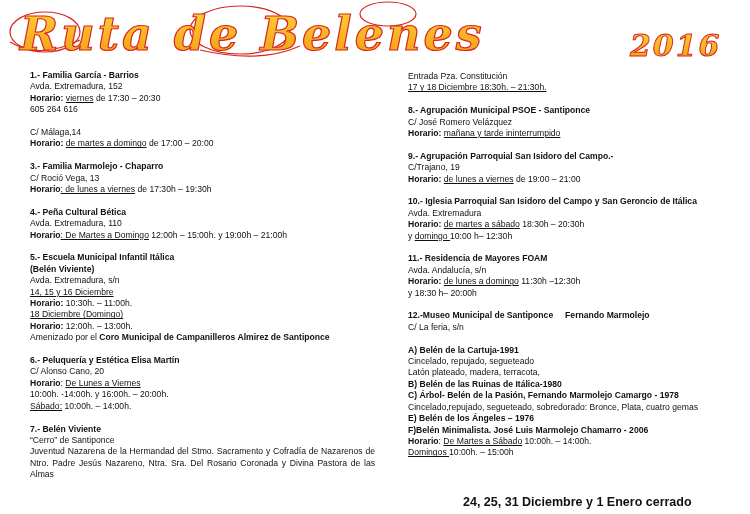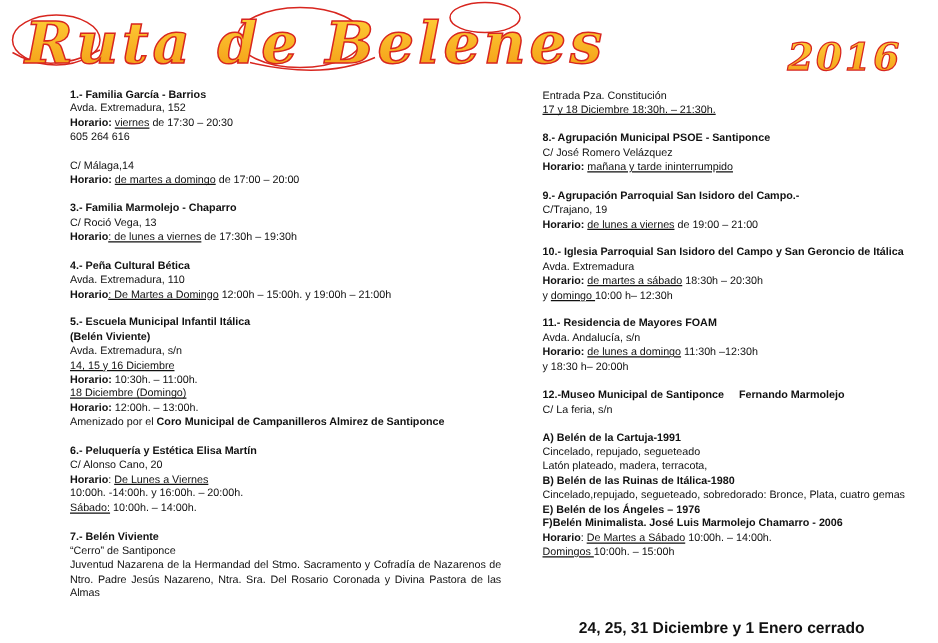--- a/index.html
+++ b/index.html
@@ -1,20 +1,20 @@
 <!DOCTYPE html>
 <html><head>
 <meta charset="utf-8">
 <style>
   html, body { margin:0; padding:0; background:#fff; }
   body { width:750px; height:514px; position:relative; overflow:hidden;
          font-family:"Liberation Sans", sans-serif; color:#111; }
   .title { position:absolute; left:0; top:0; width:660px; height:66px; }
   .title svg { display:block; }
-  .col { position:absolute; font-size:8.6px; line-height:11.4px;margin-left:26px; }
+  .col { position:absolute; font-size:8.6px; line-height:11.4px; }
   .col-left { left:30px; top:70px; width:345px; }
   .col-right { left:408px; top:71px; width:340px; }
   .line { white-space:nowrap; min-height:11.4px; }
   .gap { height:11.4px; }
   b { font-weight:bold; }
   u { text-decoration:underline; }
   .just { white-space:normal; text-align:justify; width:345px; }
   .closed { position:absolute; left:463px; top:495px; font-size:12.5px; font-weight:bold;
             white-space:nowrap; }
 </style>
@@ -125,20 +125,21 @@
   </div>
   <div class="gap"></div>
   <div>
     <div class="line" style="white-space:pre"><b>12.-Museo Municipal de Santiponce     Fernando Marmolejo</b></div>
     <div class="line">C/ La feria, s/n</div>
     <div class="gap"></div>
     <div class="line"><b>A) Belén de la  Cartuja-1991</b></div>
     <div class="line">Cincelado, repujado, segueteado</div>
     <div class="line">Latón plateado, madera, terracota,</div>
     <div class="line"><b>B) Belén de las Ruinas de Itálica-1980</b></div>
+    <div class="line"><b>C) Árbol- Belén de la Pasión, Fernando Marmolejo Camargo - 1978</b></div>
     <div class="line">Cincelado,repujado, segueteado, sobredorado: Bronce, Plata, cuatro gemas</div>
     <div class="line"><b>E) Belén de los Ángeles – 1976</b></div>
     <div class="line"><b>F)Belén Minimalista. José Luis Marmolejo Chamarro - 2006</b></div>
     <div class="line"><b>Horario</b><span>: </span><u>De Martes a Sábado</u><span> 10:00h. – 14:00h.</span></div>
     <div class="line"><u>Domingos </u><span>10:00h. – 15:00h</span></div>
   </div>
 </div>
 
 <div class="closed">24, 25, 31 Diciembre y 1 Enero cerrado</div>
 

